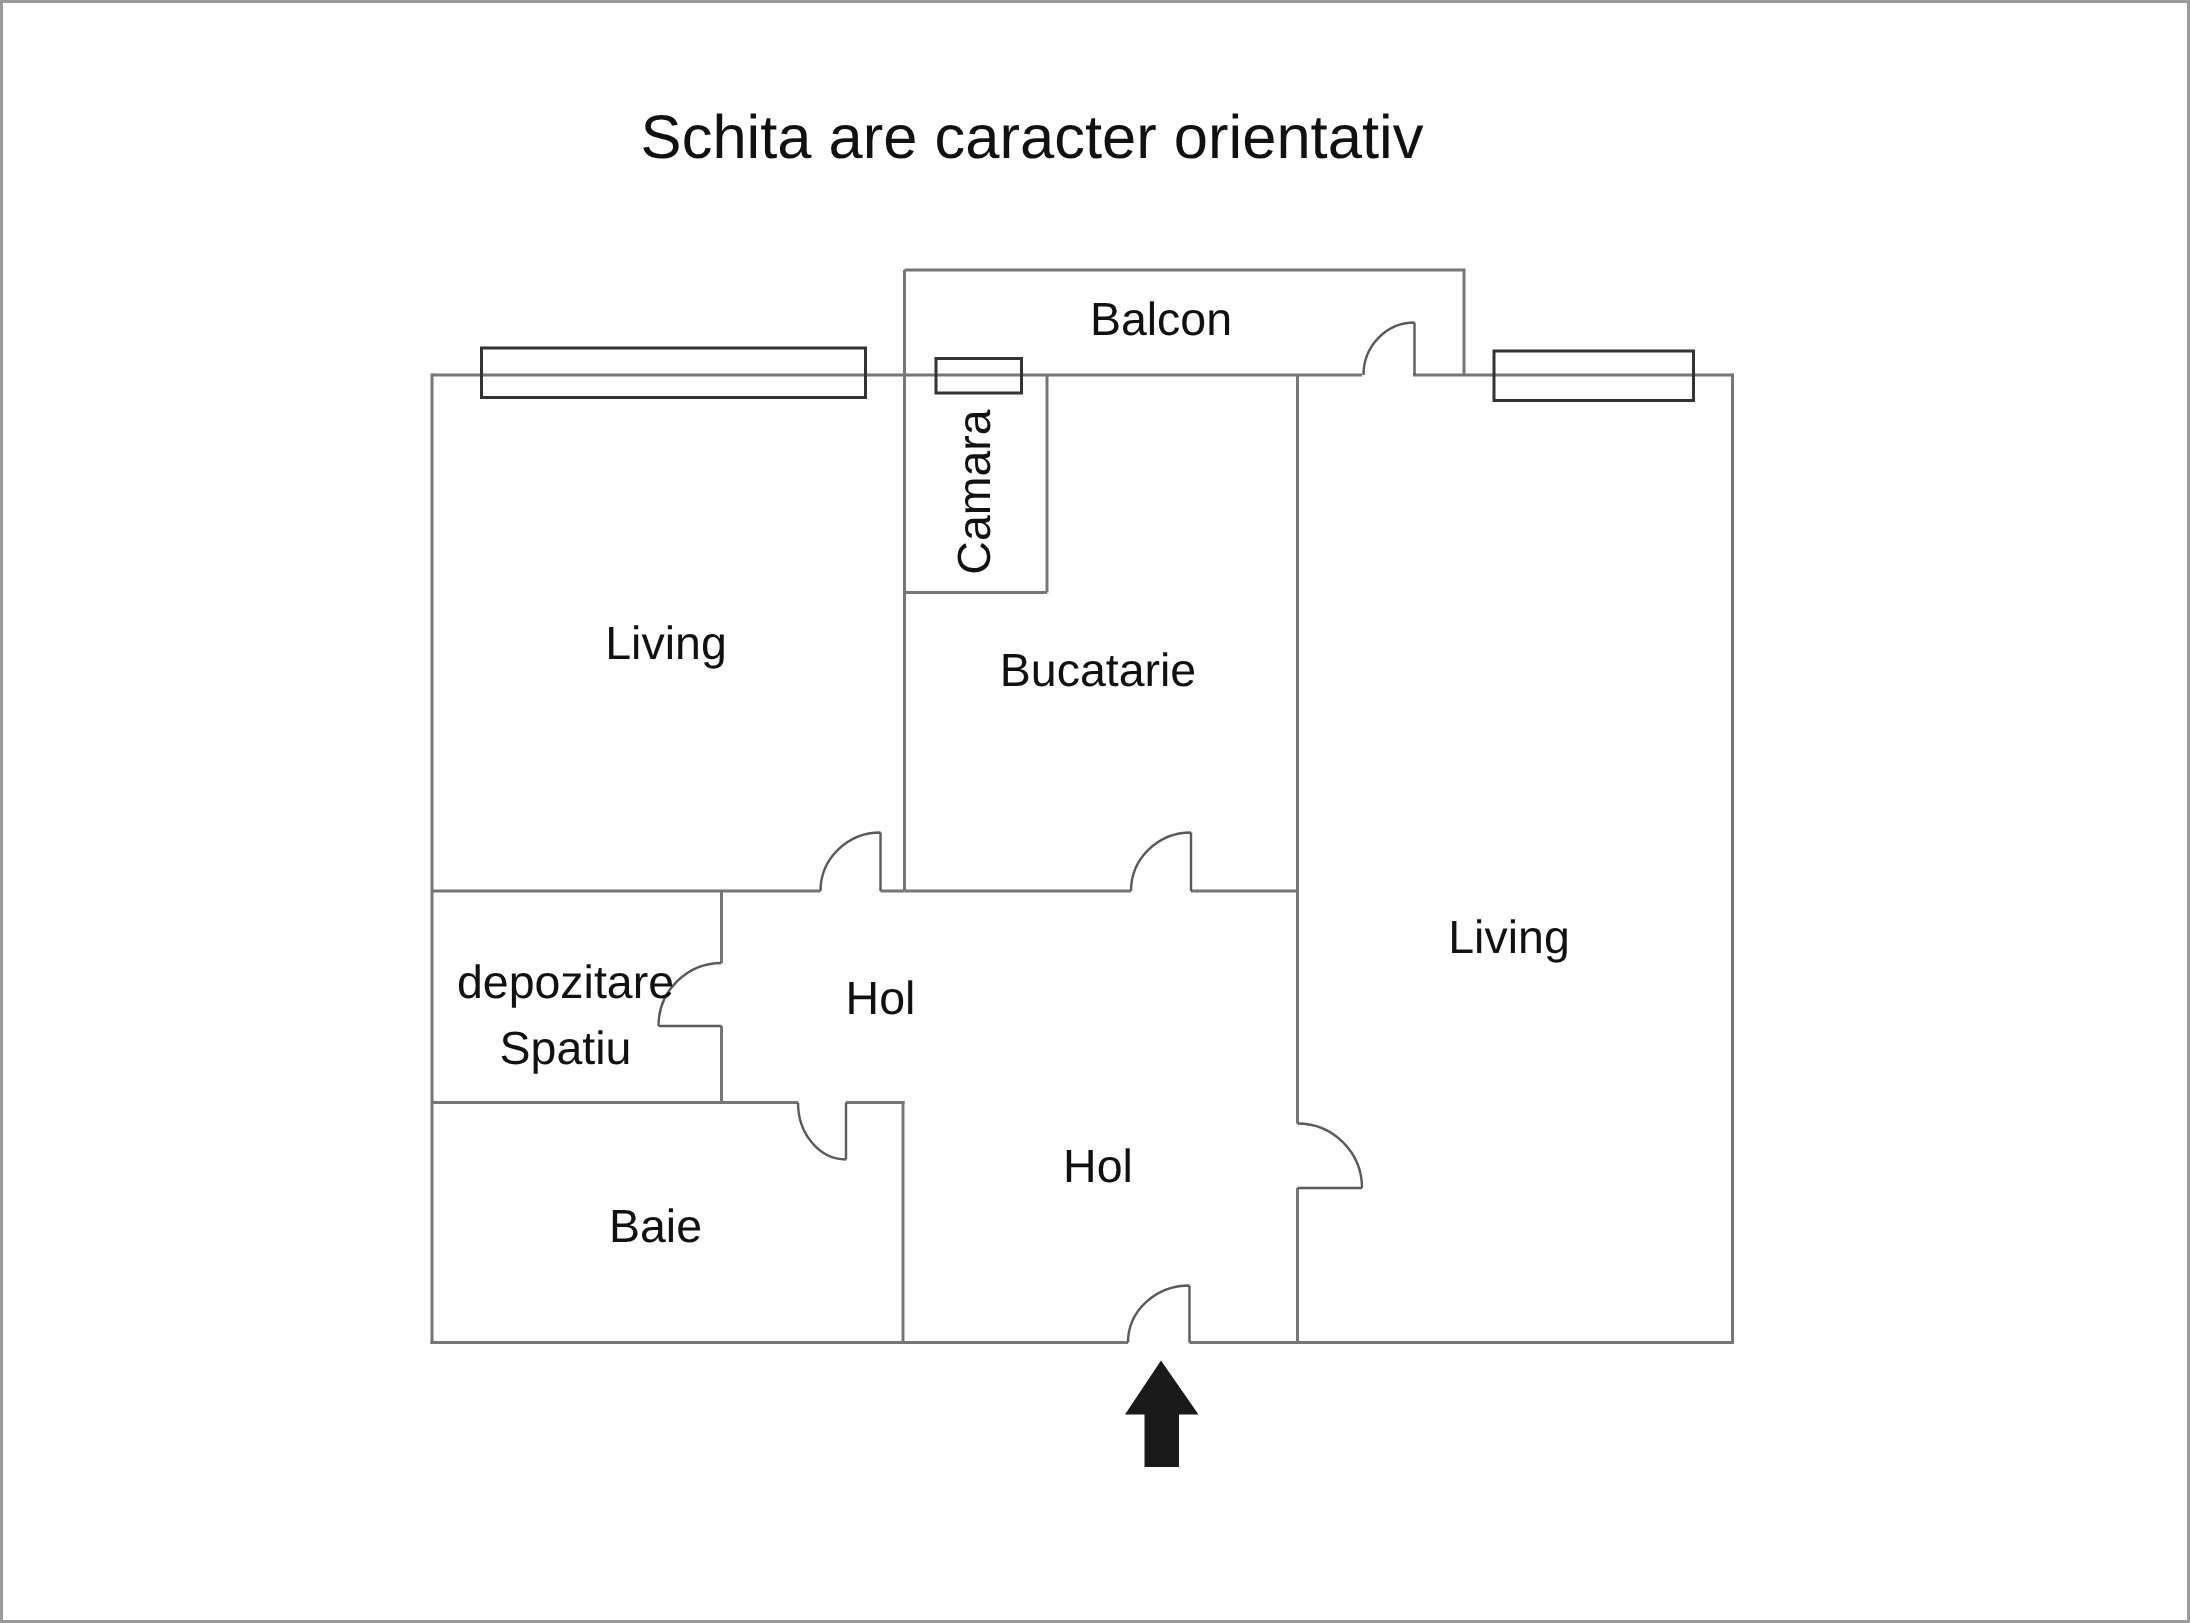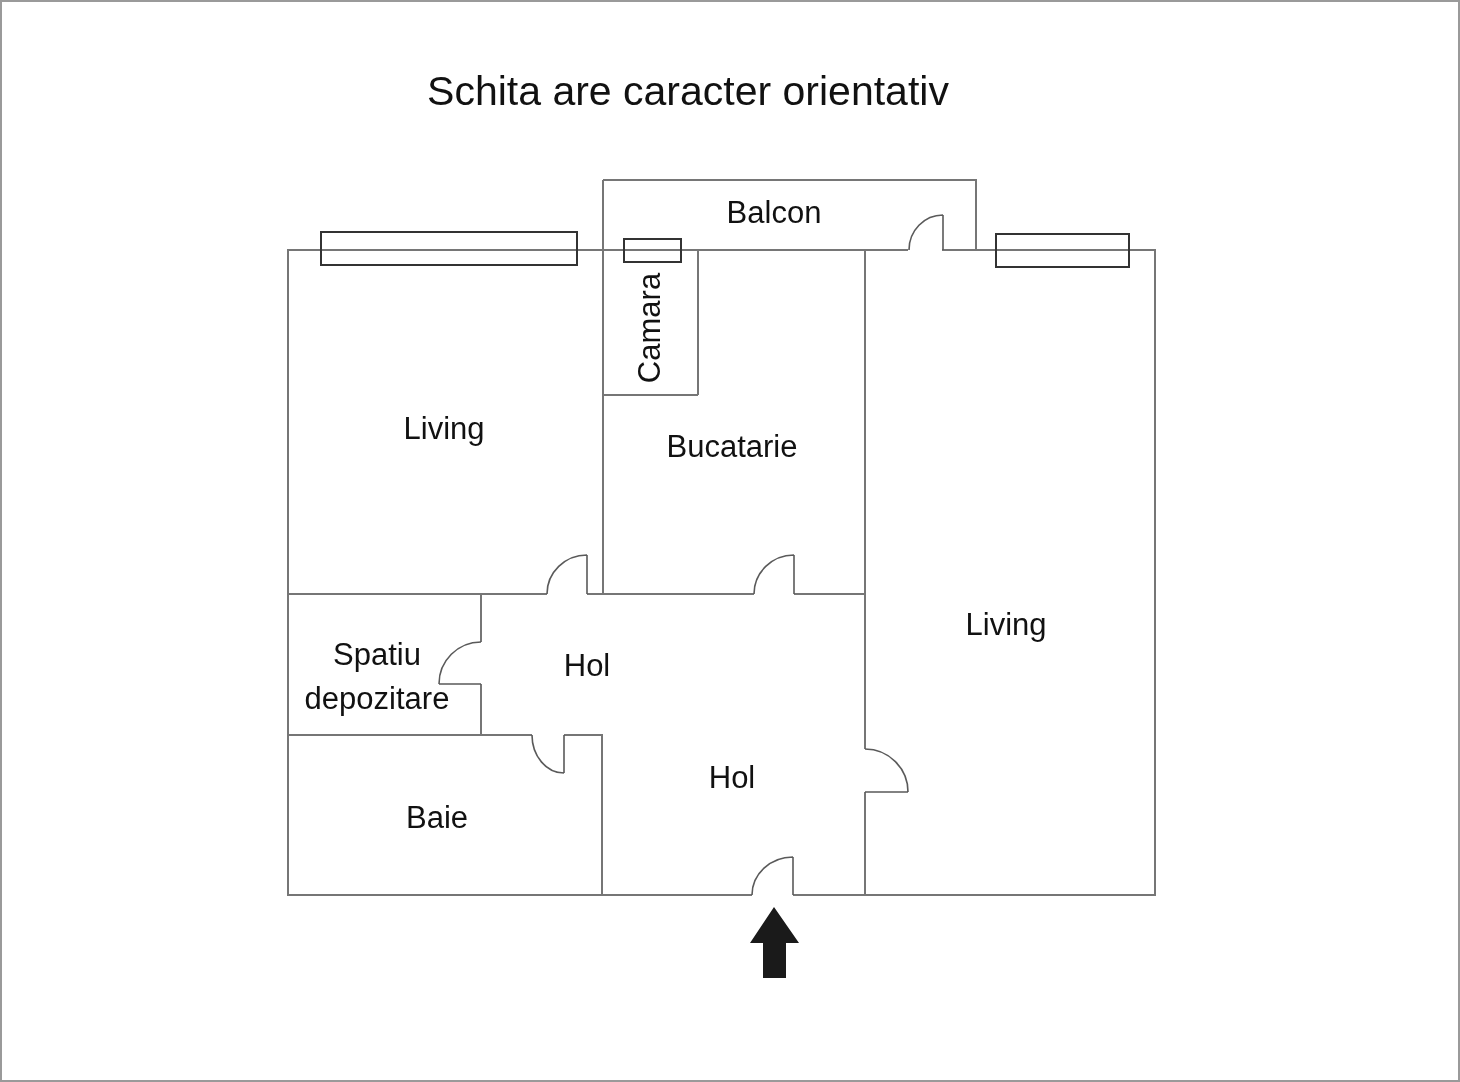--- a/index.html
+++ b/index.html
@@ -89,19 +89,19 @@
 
 <div id="title" class="lbl title">Schita are caracter orientativ</div>
 
 <div id="lbl-balcon" class="lbl">Balcon</div>
 <div id="lbl-camara" class="lbl rot">Camara</div>
 <div id="lbl-camera" class="lbl">Living</div>
 <div id="lbl-bucatarie" class="lbl">Bucatarie</div>
 <div id="lbl-living" class="lbl">Living</div>
 
 <div id="lbl-spatiu" class="lbl two-line">
+  <div>depozitare</div>
   <div>Spatiu</div>
-  <div>depozitare</div>
 </div>
 
 <div id="lbl-hol-up" class="lbl">Hol</div>
 <div id="lbl-hol-low" class="lbl">Hol</div>
 <div id="lbl-baie" class="lbl">Baie</div>
 
 </body></html>

